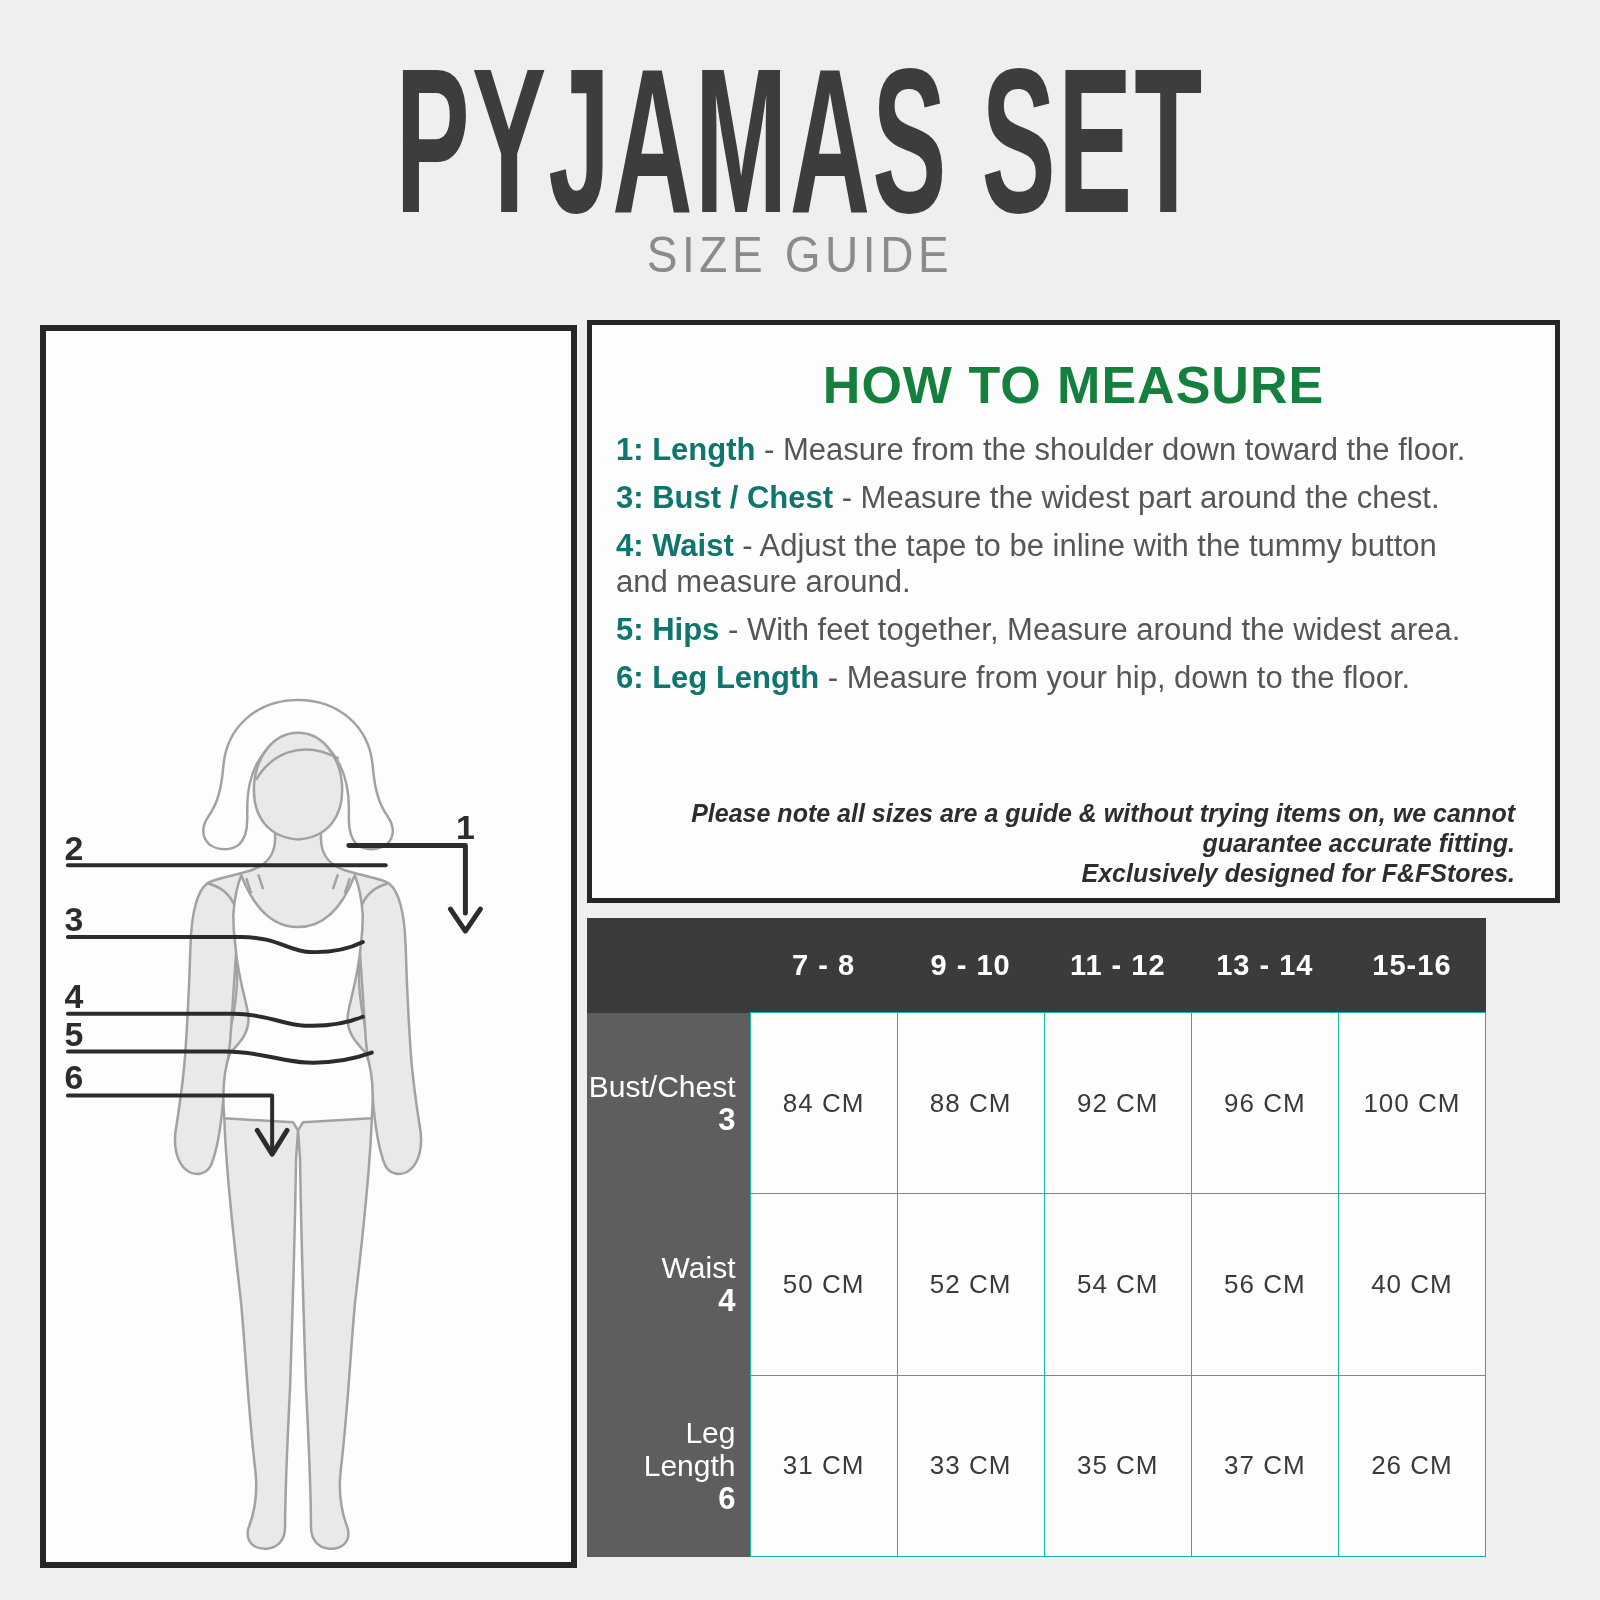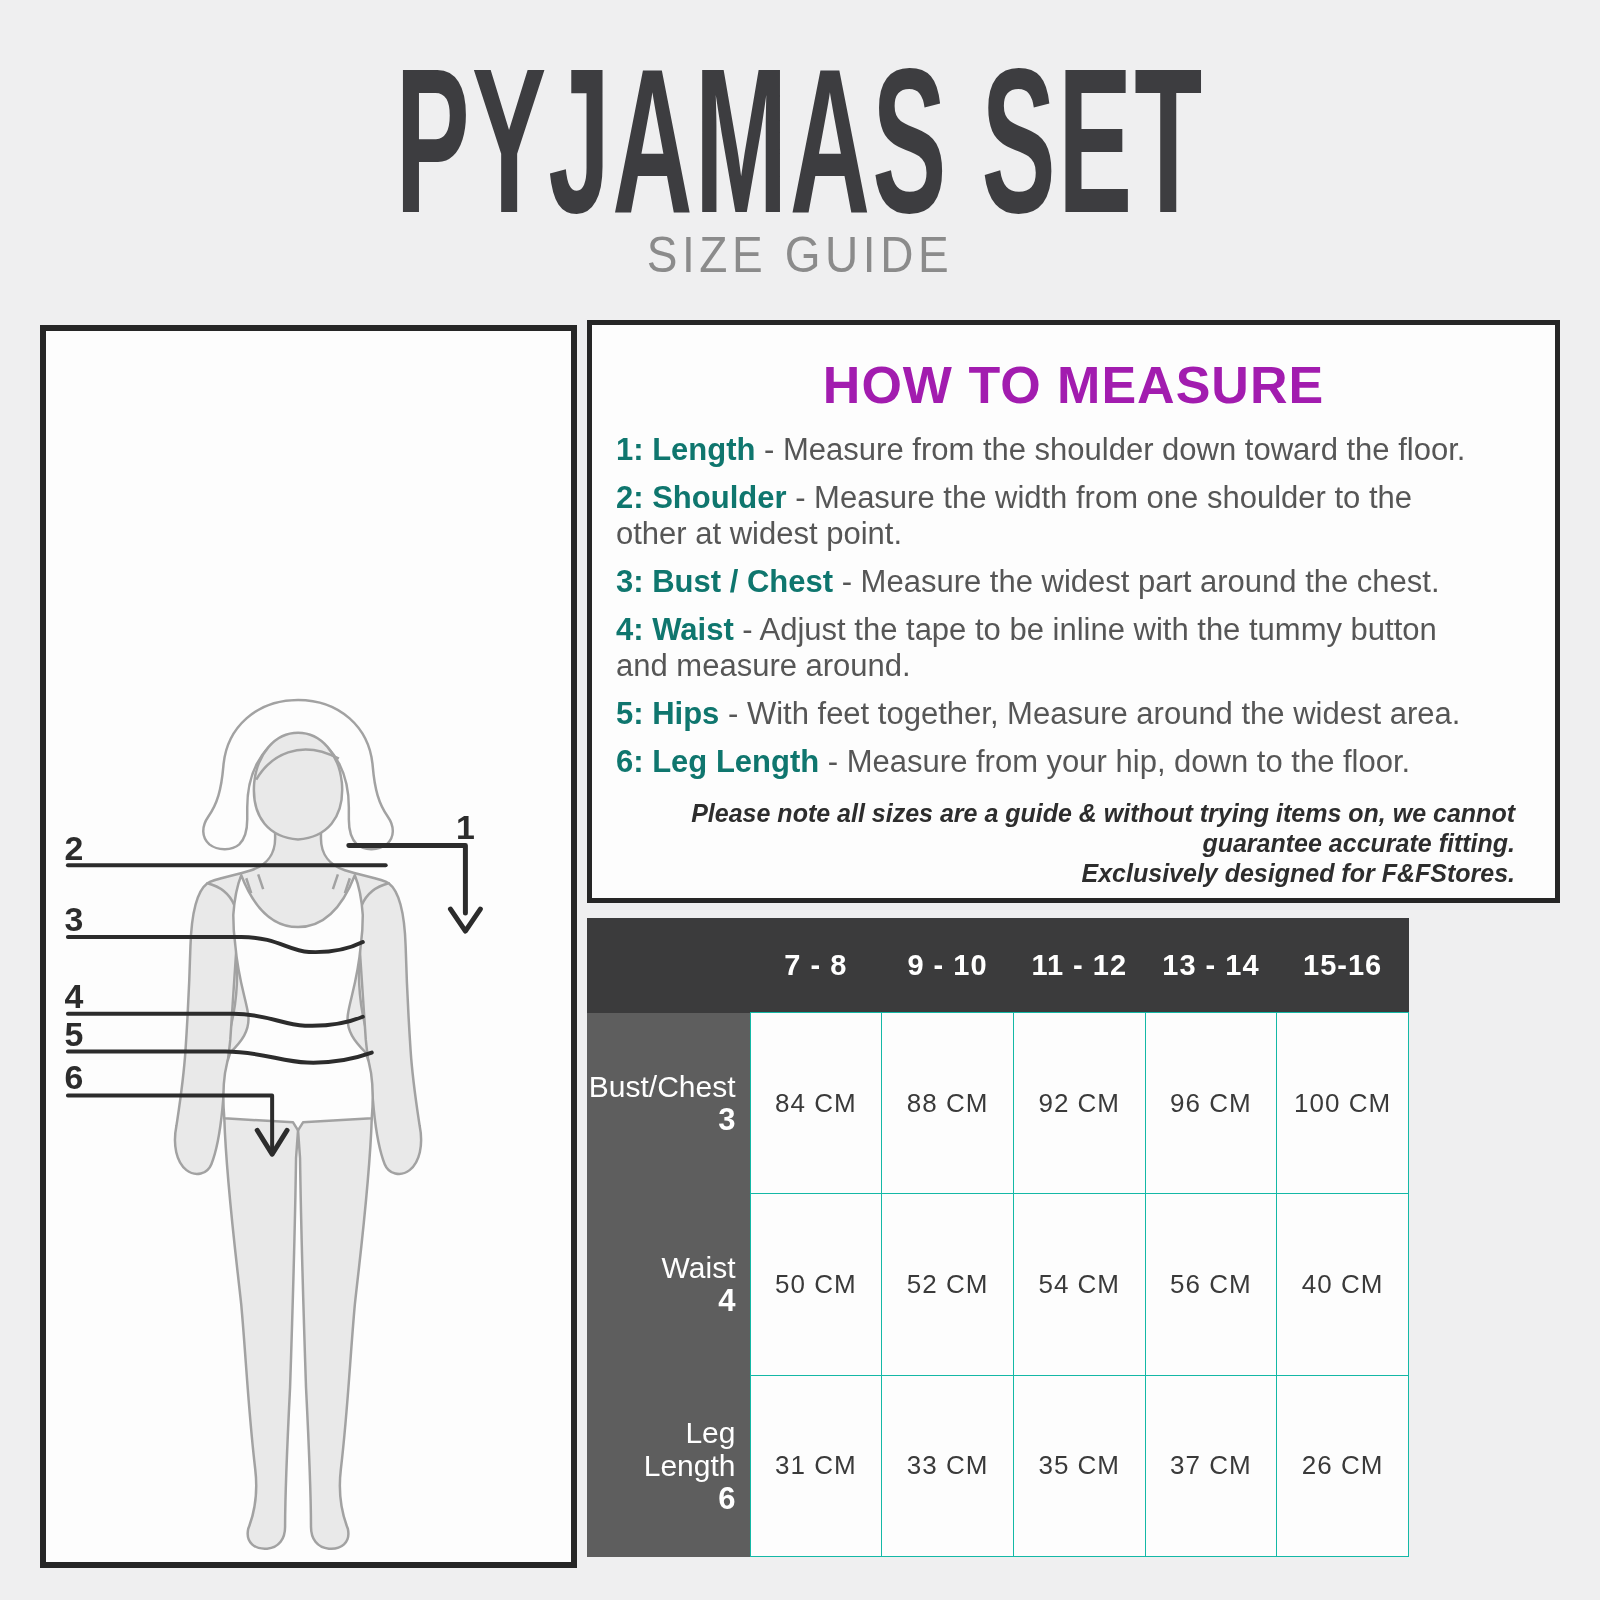--- a/index.html
+++ b/index.html
@@ -16,30 +16,30 @@
 
   
   .figure-panel{position:absolute;left:40px;top:325px;width:537px;height:1243px;
                 background:#fdfdfd;border:6px solid #262626;box-sizing:border-box;overflow:hidden;}
   .figure-panel svg{position:absolute;left:0;top:0;width:100%;height:100%;}
 
   
   .howto-panel{position:absolute;left:587px;top:320px;width:973px;height:583px;
                background:#fdfdfd;border:5px solid #262626;box-sizing:border-box;overflow:hidden;}
   .howto-h{margin:34px 0 0 0;text-align:center;font-size:52px;line-height:1;
-           font-weight:700;color:#a21caf;letter-spacing:1px;}
+           font-weight:700;color:#15803d;letter-spacing:1px;}
   .steps{margin-top:21px;padding:0 24px;}
   .step{font-size:31px;line-height:36px;margin-bottom:12px;color:#565656;white-space:nowrap;}
   .step b{color:#0f766e;font-weight:700;}
   .step .cont{white-space:normal;}
   .note{position:absolute;right:40px;bottom:10px;text-align:right;
         font-size:25px;line-height:30px;font-weight:700;font-style:italic;color:#2d2d2d;}
 
   
-  .size-table{position:absolute;left:587px;top:918px;width:822px;height:639px;
+  .size-table{position:absolute;left:587px;top:918px;width:899px;height:639px;
               border-collapse:collapse;table-layout:fixed;}
   .size-table col.labcol{width:163px;}
   .size-table thead th{background:#3b3b3c;color:#ffffff;font-size:29px;font-weight:700;
                        height:92px;border:none;letter-spacing:1px;}
   .size-table tbody tr{height:137px;}
   .size-table tbody th{background:#5e5e5e;color:#ffffff;border:none;text-align:right;
                        padding-right:14px;font-weight:400;vertical-align:middle;}
   .size-table tbody th .rl{display:block;font-size:30px;line-height:33px;}
   .size-table tbody th .rn{display:block;font-size:31px;line-height:33px;font-weight:700;}
   .size-table tbody td{background:#fdfdfd;border:1px solid #14b8a6;text-align:center;
@@ -93,24 +93,20 @@
         <text x="28" y="760">6</text>
       </g>
     </svg>
   </section>
 
   <section class="howto-panel">
     <h2 class="howto-h">HOW TO MEASURE</h2>
     <div class="steps">
       <div class="step">
         <b>1: Length</b><span> - Measure from the shoulder down toward the floor.</span>
-      </div>
-      <div class="step">
-        <b>2: Shoulder</b><span> - Measure the width from one shoulder to the</span>
-        <div class="cont">other at widest point.</div>
       </div>
       <div class="step">
         <b>3: Bust / Chest</b><span> - Measure the widest part around the chest.</span>
       </div>
       <div class="step">
         <b>4: Waist</b><span> - Adjust the tape to be inline with the tummy button</span>
         <div class="cont">and measure around.</div>
       </div>
       <div class="step">
         <b>5: Hips</b><span> - With feet together, Measure around the widest area.</span>

